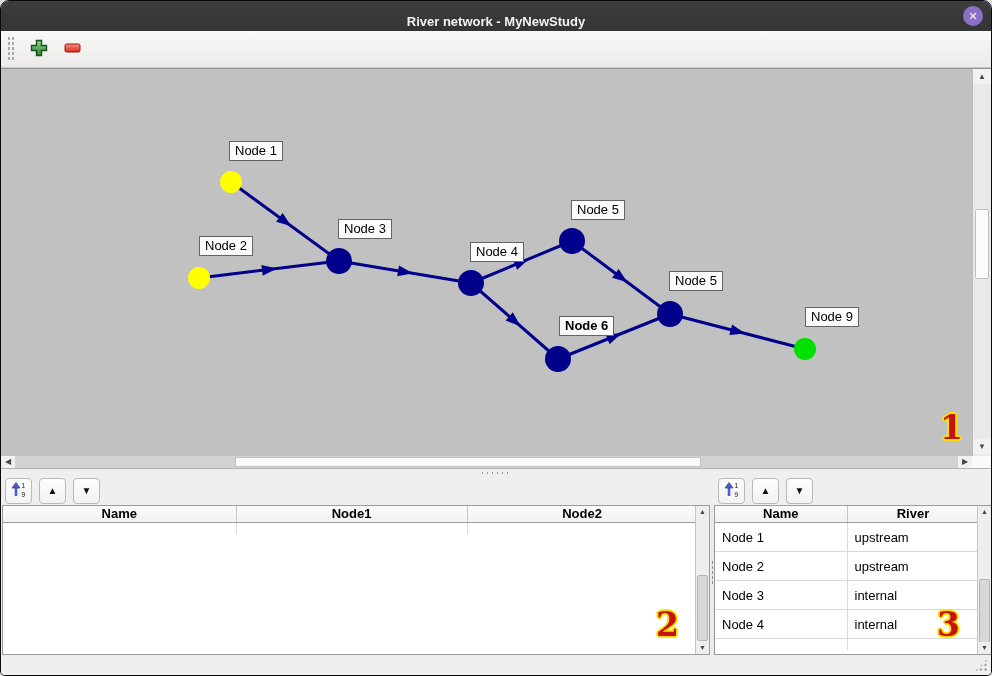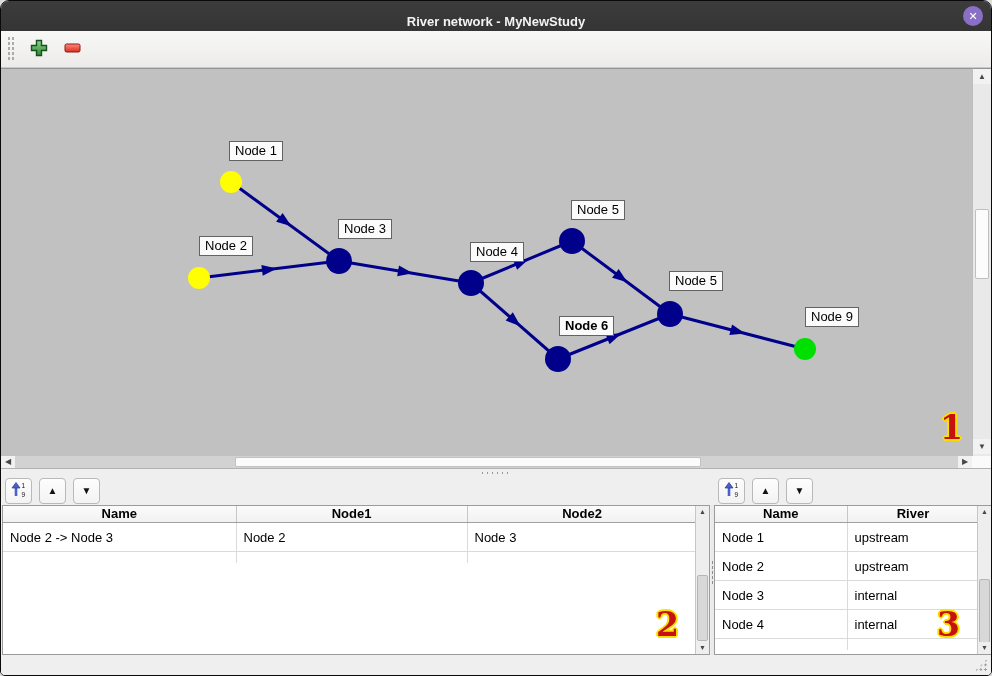--- a/index.html
+++ b/index.html
@@ -216,25 +216,20 @@
                 <col style="width: 230px;">
               </colgroup>
               <thead>
                 <tr>
                   <th>Name</th>
                   <th>Node1</th>
                   <th>Node2</th>
                 </tr>
               </thead>
               <tbody>
-                <tr>
-                  <td>Node 2 -&gt; Node 3</td>
-                  <td>Node 2</td>
-                  <td>Node 3</td>
-                </tr>
                 <tr class="empty-row">
                   <td></td>
                   <td></td>
                   <td></td>
                 </tr>
               </tbody>
             </table>
           </div>
         <div class="tscroll">
           <span class="sb-arrow">▲</span>

